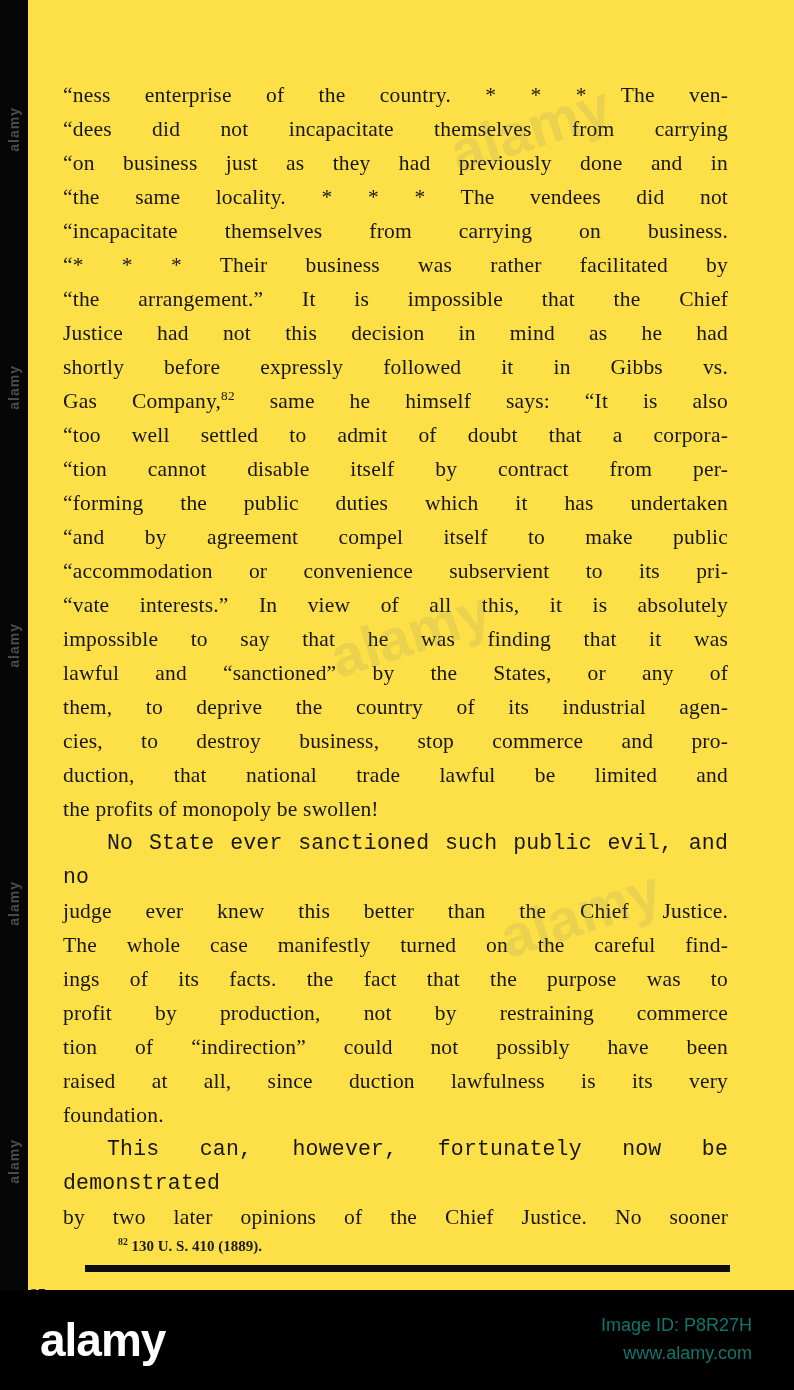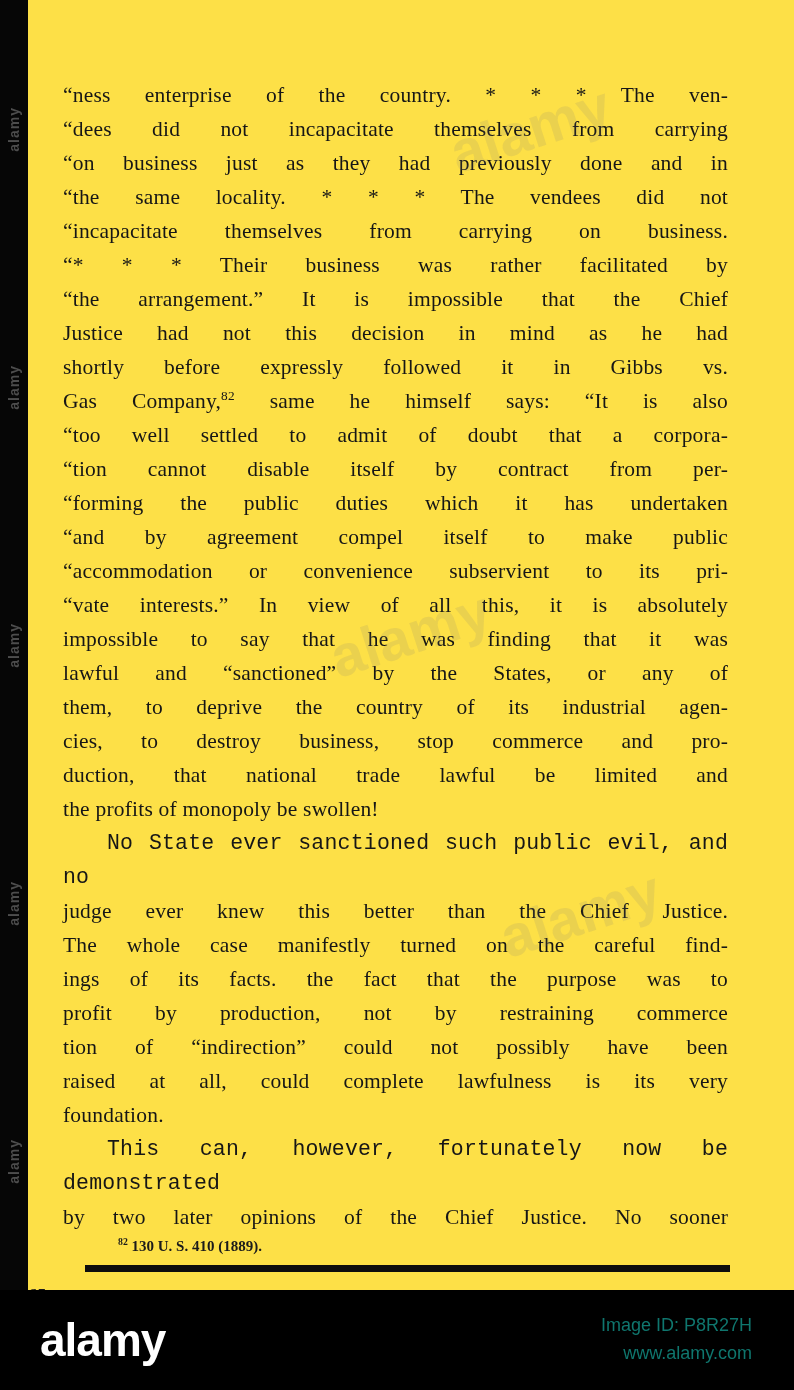--- a/index.html
+++ b/index.html
@@ -136,21 +136,21 @@
       <div class="line">them, to deprive the country of its industrial agen-</div>
       <div class="line">cies, to destroy business, stop commerce and pro-</div>
       <div class="line">duction, that national trade lawful be limited and</div>
       <div class="line end">the profits of monopoly be swollen!</div>
       <div class="line ind">No State ever sanctioned such public evil, and no</div>
       <div class="line">judge ever knew this better than the Chief Justice.</div>
       <div class="line">The whole case manifestly turned on the careful find-</div>
       <div class="line">ings of its facts. the fact that the purpose was to</div>
       <div class="line">profit by production, not by restraining commerce</div>
       <div class="line">tion of “indirection” could not possibly have been</div>
-      <div class="line">raised at all, could complete lawfulness is its very</div>
+      <div class="line">raised at all, since duction lawfulness is its very</div>
       <div class="line end">foundation.</div>
       <div class="line ind">This can, however, fortunately now be demonstrated</div>
       <div class="line">by two later opinions of the Chief Justice. No sooner</div>
     </div>
 
   <div class="footnote">
     <sup>82</sup>
     <span>130 U. S. 410 (1889).</span>
   </div>
 

